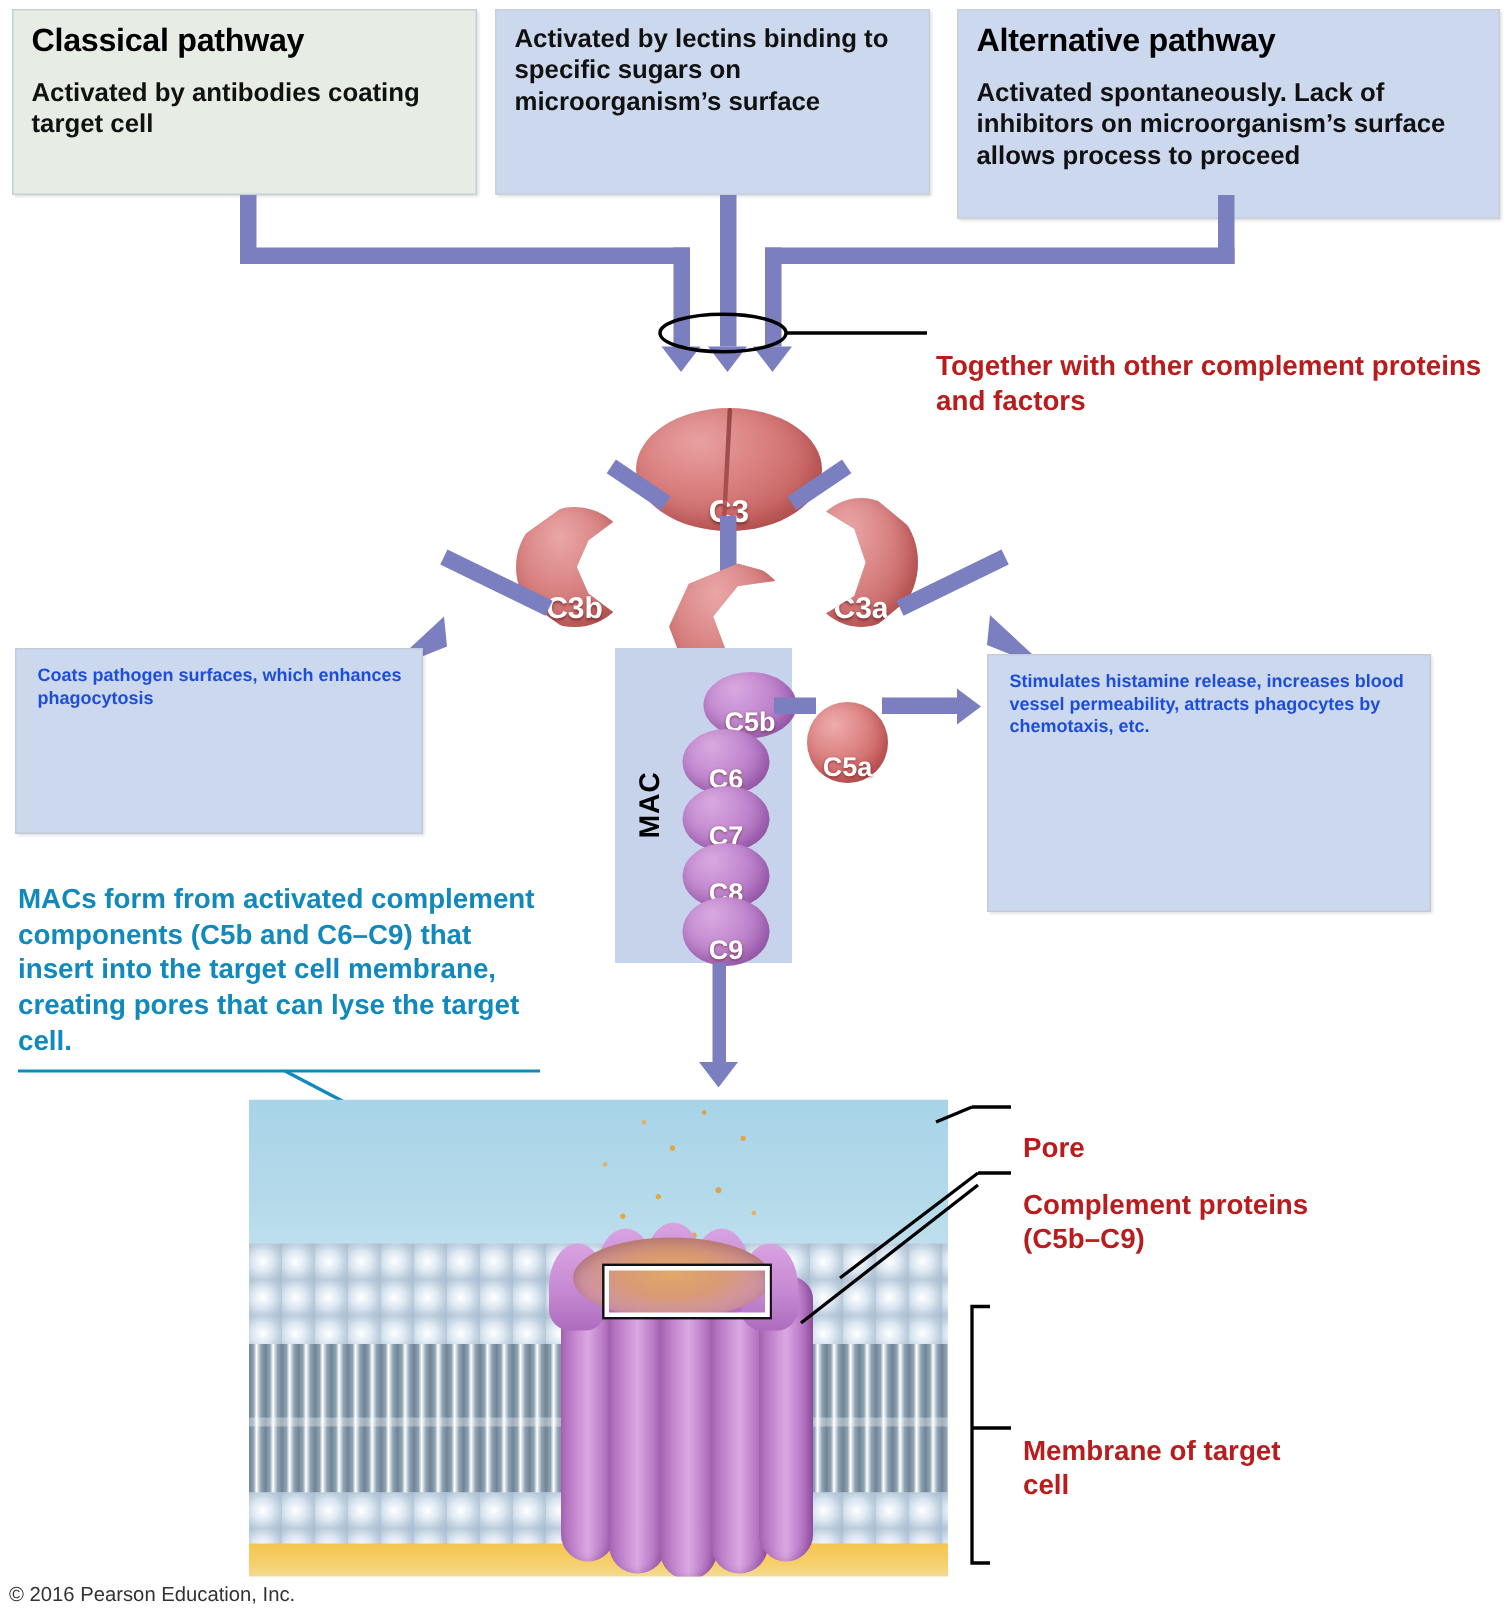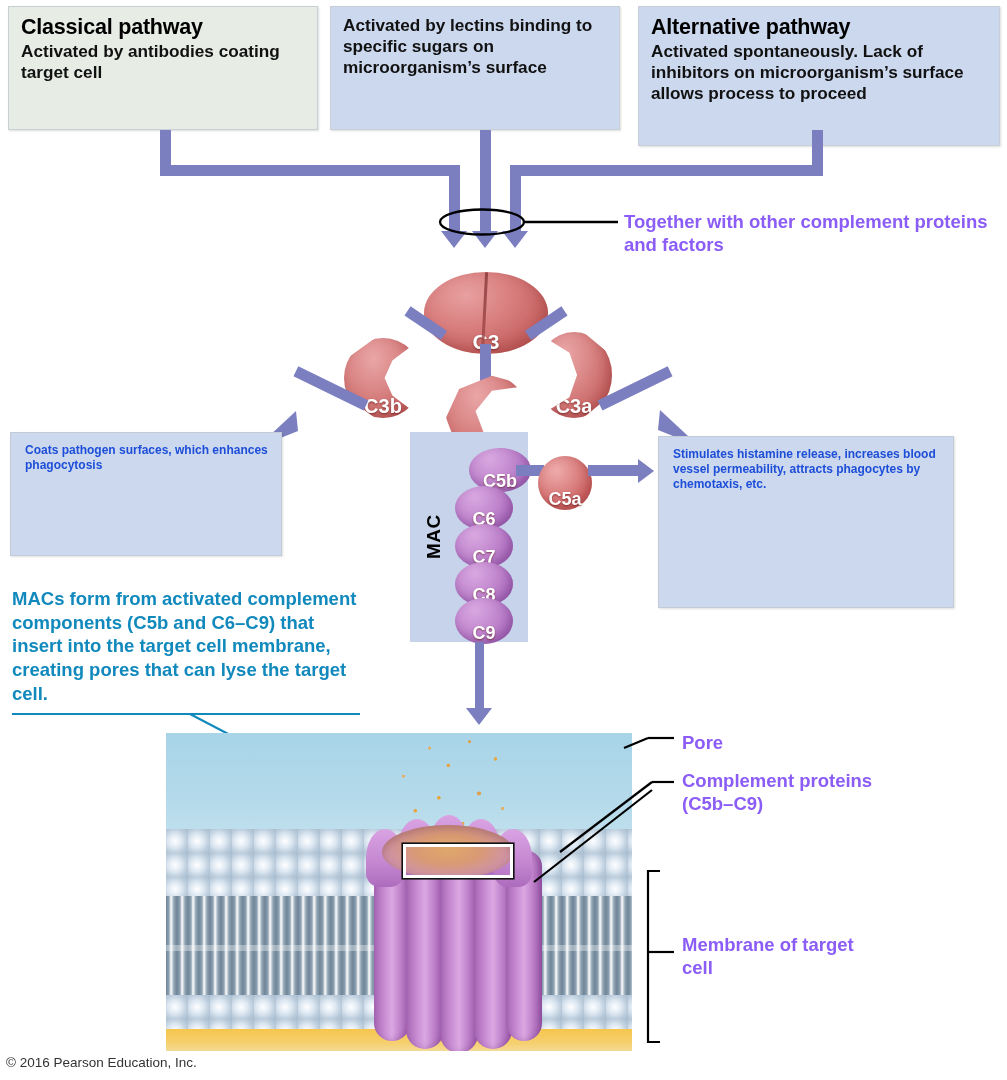--- a/index.html
+++ b/index.html
@@ -3,21 +3,21 @@
 <meta charset="utf-8">
 <style>
   html,body{margin:0;padding:0;background:#ffffff;}
   body{width:1007px;height:1080px;position:relative;overflow:hidden;
        font-family:"Liberation Sans","DejaVu Sans",sans-serif;}
   .abs{position:absolute;}
 
   
   .pbox{box-sizing:border-box;border:1px solid #c9cfd6;padding:8px 10px 6px 12px;
         box-shadow:1px 1px 2px rgba(0,0,0,.14);}
-  .pbox .ttl{font-size:21.5px;font-weight:bold;color:#000;line-height:1.12;margin-bottom:2px;
+  .pbox .ttl{font-size:21.5px;font-weight:bold;color:#000;line-height:1.12;margin-bottom:12px;
              letter-spacing:-0.2px;}
   .pbox .bdy{font-size:17.2px;font-weight:bold;color:#111;line-height:1.22;}
   .pbox .bdy b{font-weight:bold;}
   #box-classical{left:8px;top:6px;width:310px;height:124px;background:#e7ece4;}
   #box-lectin{left:330px;top:6px;width:290px;height:124px;background:#ccd8ee;}
   #box-alternative{left:638px;top:6px;width:362px;height:140px;background:#ccd8ee;}
 
   
   .obox{box-sizing:border-box;background:#ccd8ee;border:1px solid #c3cbd9;
         padding:10px 12px 8px 14px;box-shadow:1px 1px 2px rgba(0,0,0,.13);}
@@ -52,34 +52,34 @@
             transform:rotate(3deg);opacity:.85;}
   .pac{background:radial-gradient(ellipse at 38% 26%,#eaa6a6 0%,#d98484 40%,#c76464 72%,#b65050 100%);
        box-shadow:inset -4px -4px 10px rgba(140,50,50,.33);}
   #c3b-left{left:344px;top:338px;width:78px;height:80px;font-size:20px;
             border-radius:50% 50% 50% 50%;
             clip-path:polygon(100% 0%,62% 28%,52% 50%,62% 72%,100% 100%,40% 100%,0% 72%,0% 28%,40% 0%);}
   #c3a-right{left:536px;top:332px;width:76px;height:86px;font-size:20px;border-radius:50%;
              clip-path:polygon(0% 0%,44% 24%,54% 50%,44% 76%,0% 100%,62% 100%,100% 72%,100% 28%,62% 0%);}
   #c3b-mid{left:446px;top:374px;width:82px;height:84px;font-size:20px;border-radius:50%;
            clip-path:polygon(100% 14%,56% 20%,36% 44%,46% 70%,86% 84%,60% 100%,14% 88%,0% 52%,16% 18%,56% 2%);}
-  #c5a-blob{left:538px;top:456px;width:54px;height:54px;border-radius:50%;font-size:18px;
+  #c5a-blob{left:538px;top:468px;width:54px;height:54px;border-radius:50%;font-size:18px;
             background:radial-gradient(circle at 34% 28%,#eeabab 0%,#dd8585 38%,#cb6161 70%,#b84f4f 100%);
             box-shadow:inset -3px -3px 8px rgba(140,50,50,.35);}
   .macball{border-radius:50%;font-size:18px;
            background:radial-gradient(circle at 34% 26%,#d9a8e0 0%,#c68ed2 36%,#b073c1 70%,#9a5cae 100%);
            box-shadow:inset -3px -4px 9px rgba(100,40,120,.35);}
   #mac-c5b{left:469px;top:448px;width:62px;height:44px;}
   #mac-c6{left:455px;top:486px;width:58px;height:44px;}
   #mac-c7{left:455px;top:524px;width:58px;height:44px;}
   #mac-c8{left:455px;top:562px;width:58px;height:44px;text-decoration:underline;}
   #mac-c9{left:455px;top:598px;width:58px;height:46px;}
 
   
-  .blklbl{font-size:18.5px;font-weight:bold;color:#8b5cf6;line-height:1.22;}
+  .blklbl{font-size:18.5px;font-weight:bold;color:#b91c1c;line-height:1.22;margin-top:22px;}
   #lbl-together{left:624px;top:211px;width:370px;}
   #lbl-pore{left:682px;top:732px;}
   #lbl-cprot{left:682px;top:770px;width:200px;}
   #lbl-membrane{left:682px;top:934px;width:180px;}
 
   
   #anno-mac{left:12px;top:587px;width:350px;font-size:18.5px;font-weight:bold;
             color:#1189bd;line-height:1.28;}
   #anno-rule{left:12px;top:713px;width:348px;height:2px;background:#1189bd;}
 

